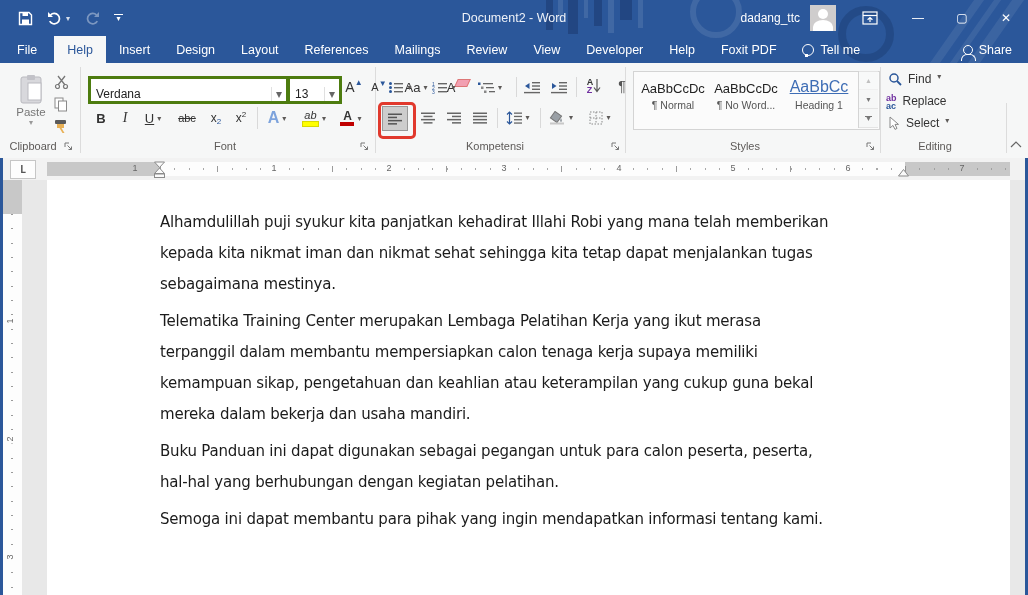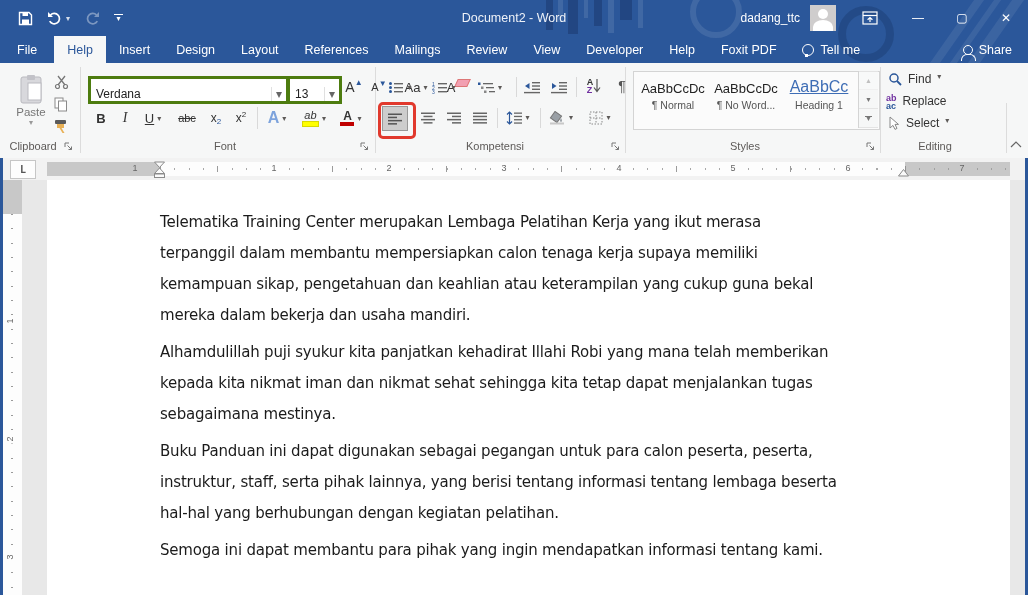--- a/index.html
+++ b/index.html
@@ -515,33 +515,32 @@
   <div class="docarea">
     <div class="vruler">
       <div class="vmargin"></div>
       <span class="vnum" style="top:136px;">1</span>
       <span class="vnum" style="top:254px;">2</span>
       <span class="vnum" style="top:372px;">3</span>
     </div>
     <div class="page">
       <div class="doctext">
         <div class="para">
+          <div class="line">Alhamdulillah puji syukur kita panjatkan kehadirat Illahi Robi yang mana telah memberikan</div>
+          <div class="line">kepada kita nikmat iman dan nikmat sehat sehingga kita tetap dapat menjalankan tugas</div>
+          <div class="line">sebagaimana mestinya.</div>
+        </div>
+        <div class="para">
           <div class="line">Telematika Training Center merupakan Lembaga Pelatihan Kerja yang ikut merasa</div>
           <div class="line">terpanggil dalam membantu mempersiapkan calon tenaga kerja supaya memiliki</div>
           <div class="line">kemampuan sikap, pengetahuan dan keahlian atau keterampilan yang cukup guna bekal</div>
           <div class="line">mereka dalam bekerja dan usaha mandiri.</div>
         </div>
         <div class="para">
-          <div class="line">Alhamdulillah puji syukur kita panjatkan kehadirat Illahi Robi yang mana telah memberikan</div>
-          <div class="line">kepada kita nikmat iman dan nikmat sehat sehingga kita tetap dapat menjalankan tugas</div>
-          <div class="line">sebagaimana mestinya.</div>
-        </div>
-        <div class="para">
           <div class="line">Buku Panduan ini dapat digunakan sebagai pegangan untuk para calon peserta, peserta,</div>
-          <div class="line">instruktur, staff, serta pihak lainnya, yang berisi tentang informasi tentang lembaga beserta</div>
           <div class="line">hal-hal yang berhubungan dengan kegiatan pelatihan.</div>
         </div>
         <div class="para">
           <div class="line">Semoga ini dapat membantu para pihak yang ingin mendapatkan informasi tentang kami.</div>
         </div>
       </div>
     </div>
   </div>
 
   <div class="edge" style="left:0;"></div>

